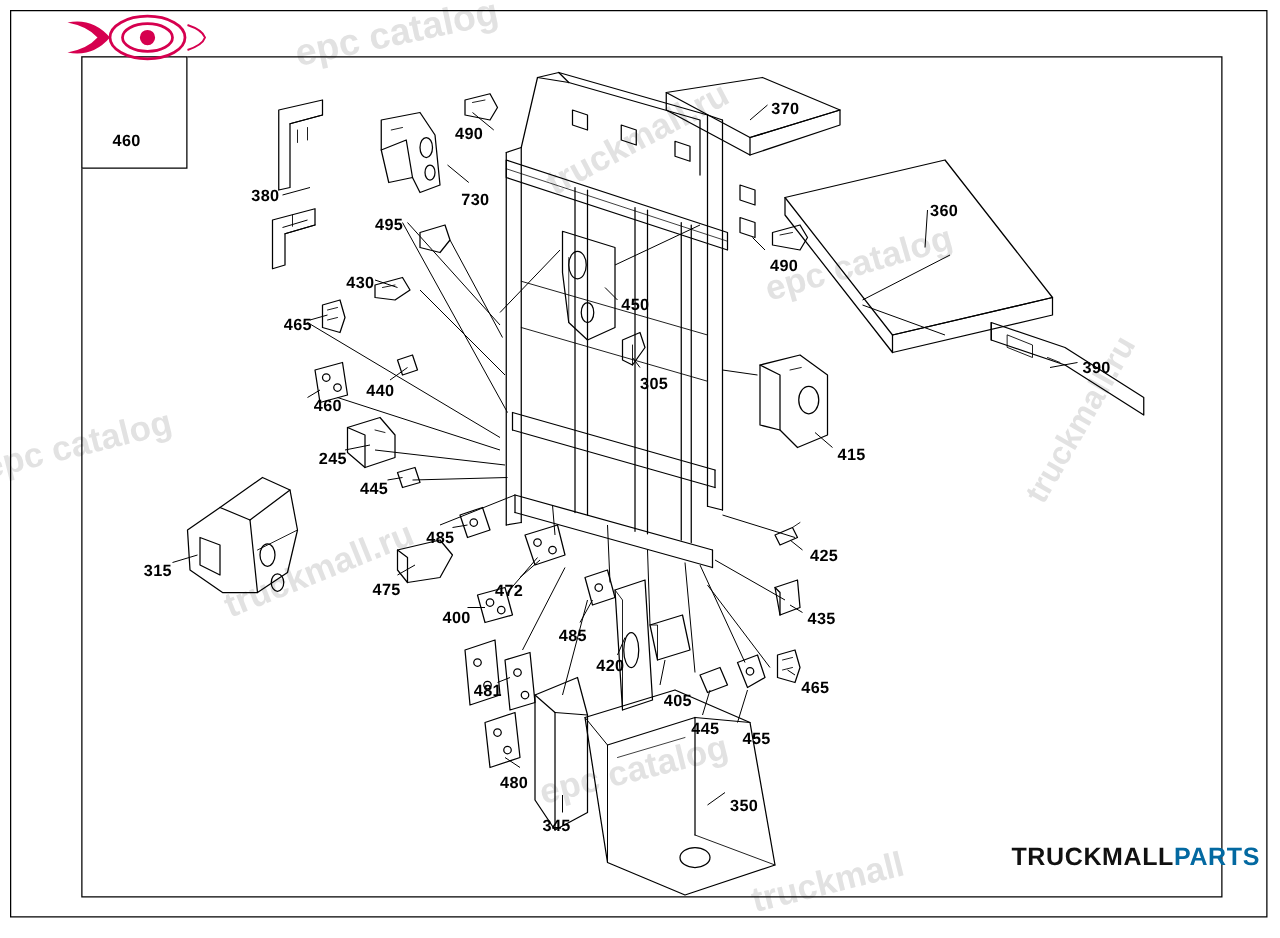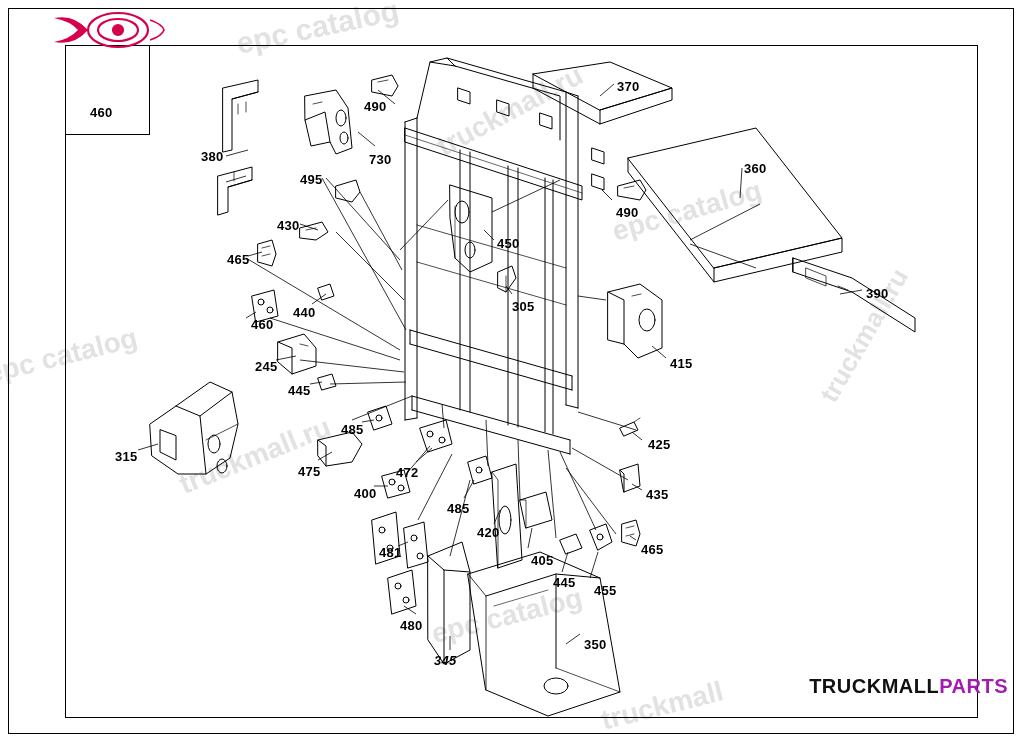--- a/index.html
+++ b/index.html
@@ -17,21 +17,21 @@
 
   
   .callout{position:absolute;font-size:13px;font-weight:bold;color:#000;letter-spacing:0.3px;white-space:nowrap;}
 
   
   .wm{position:absolute;color:#e2e2e2;font-size:30px;font-weight:bold;white-space:nowrap;pointer-events:none;}
 
   
   .logo{position:absolute;right:16px;bottom:14px;width:170px;height:60px;}
   .logo-text{position:absolute;right:16px;bottom:52px;font-size:20px;font-weight:bold;color:#111;letter-spacing:0.5px;}
-  .logo-text .red{color:#a21caf;margin-top:44px;}
+  .logo-text .red{color:#0369a1;margin-top:44px;}
 
   svg{position:absolute;left:0;top:0;}
 </style>
 </head>
 <body>
 
 <div id="stage">
 
   <div id="watermark-layer">
       <div class="wm" style="left: 235px; top: 10px; font-size: 30px; transform: rotate(-12deg);">epc catalog</div>
@@ -393,21 +393,21 @@
       <div class="callout" style="left: 354px; top: 486px;">400</div>
       <div class="callout" style="left: 447px; top: 501px;">485</div>
       <div class="callout" style="left: 477px; top: 525px;">420</div>
       <div class="callout" style="left: 641px; top: 542px;">465</div>
       <div class="callout" style="left: 379px; top: 545px;">481</div>
       <div class="callout" style="left: 531px; top: 553px;">405</div>
       <div class="callout" style="left: 553px; top: 575px;">445</div>
       <div class="callout" style="left: 594px; top: 583px;">455</div>
       <div class="callout" style="left: 400px; top: 618px;">480</div>
       <div class="callout" style="left: 584px; top: 637px;">350</div>
-      <div class="callout" style="left: 434px; top: 653px; font-style: italic;">345</div>
+      <div class="callout" style="left: 434px; top: 653px;">345</div>
     </div>
 
   <div class="logo-text">
     <span>TRUCKMALL</span><span class="red">PARTS</span>
   </div>
   <svg class="logo" viewBox="0 0 170 60">
     <g fill="none" stroke="#d6004f" stroke-width="2.2">
       <ellipse cx="118" cy="30" rx="30" ry="17"></ellipse>
       <ellipse cx="118" cy="30" rx="20" ry="11"></ellipse>
       <circle cx="118" cy="30" r="5" fill="#d6004f"></circle>

